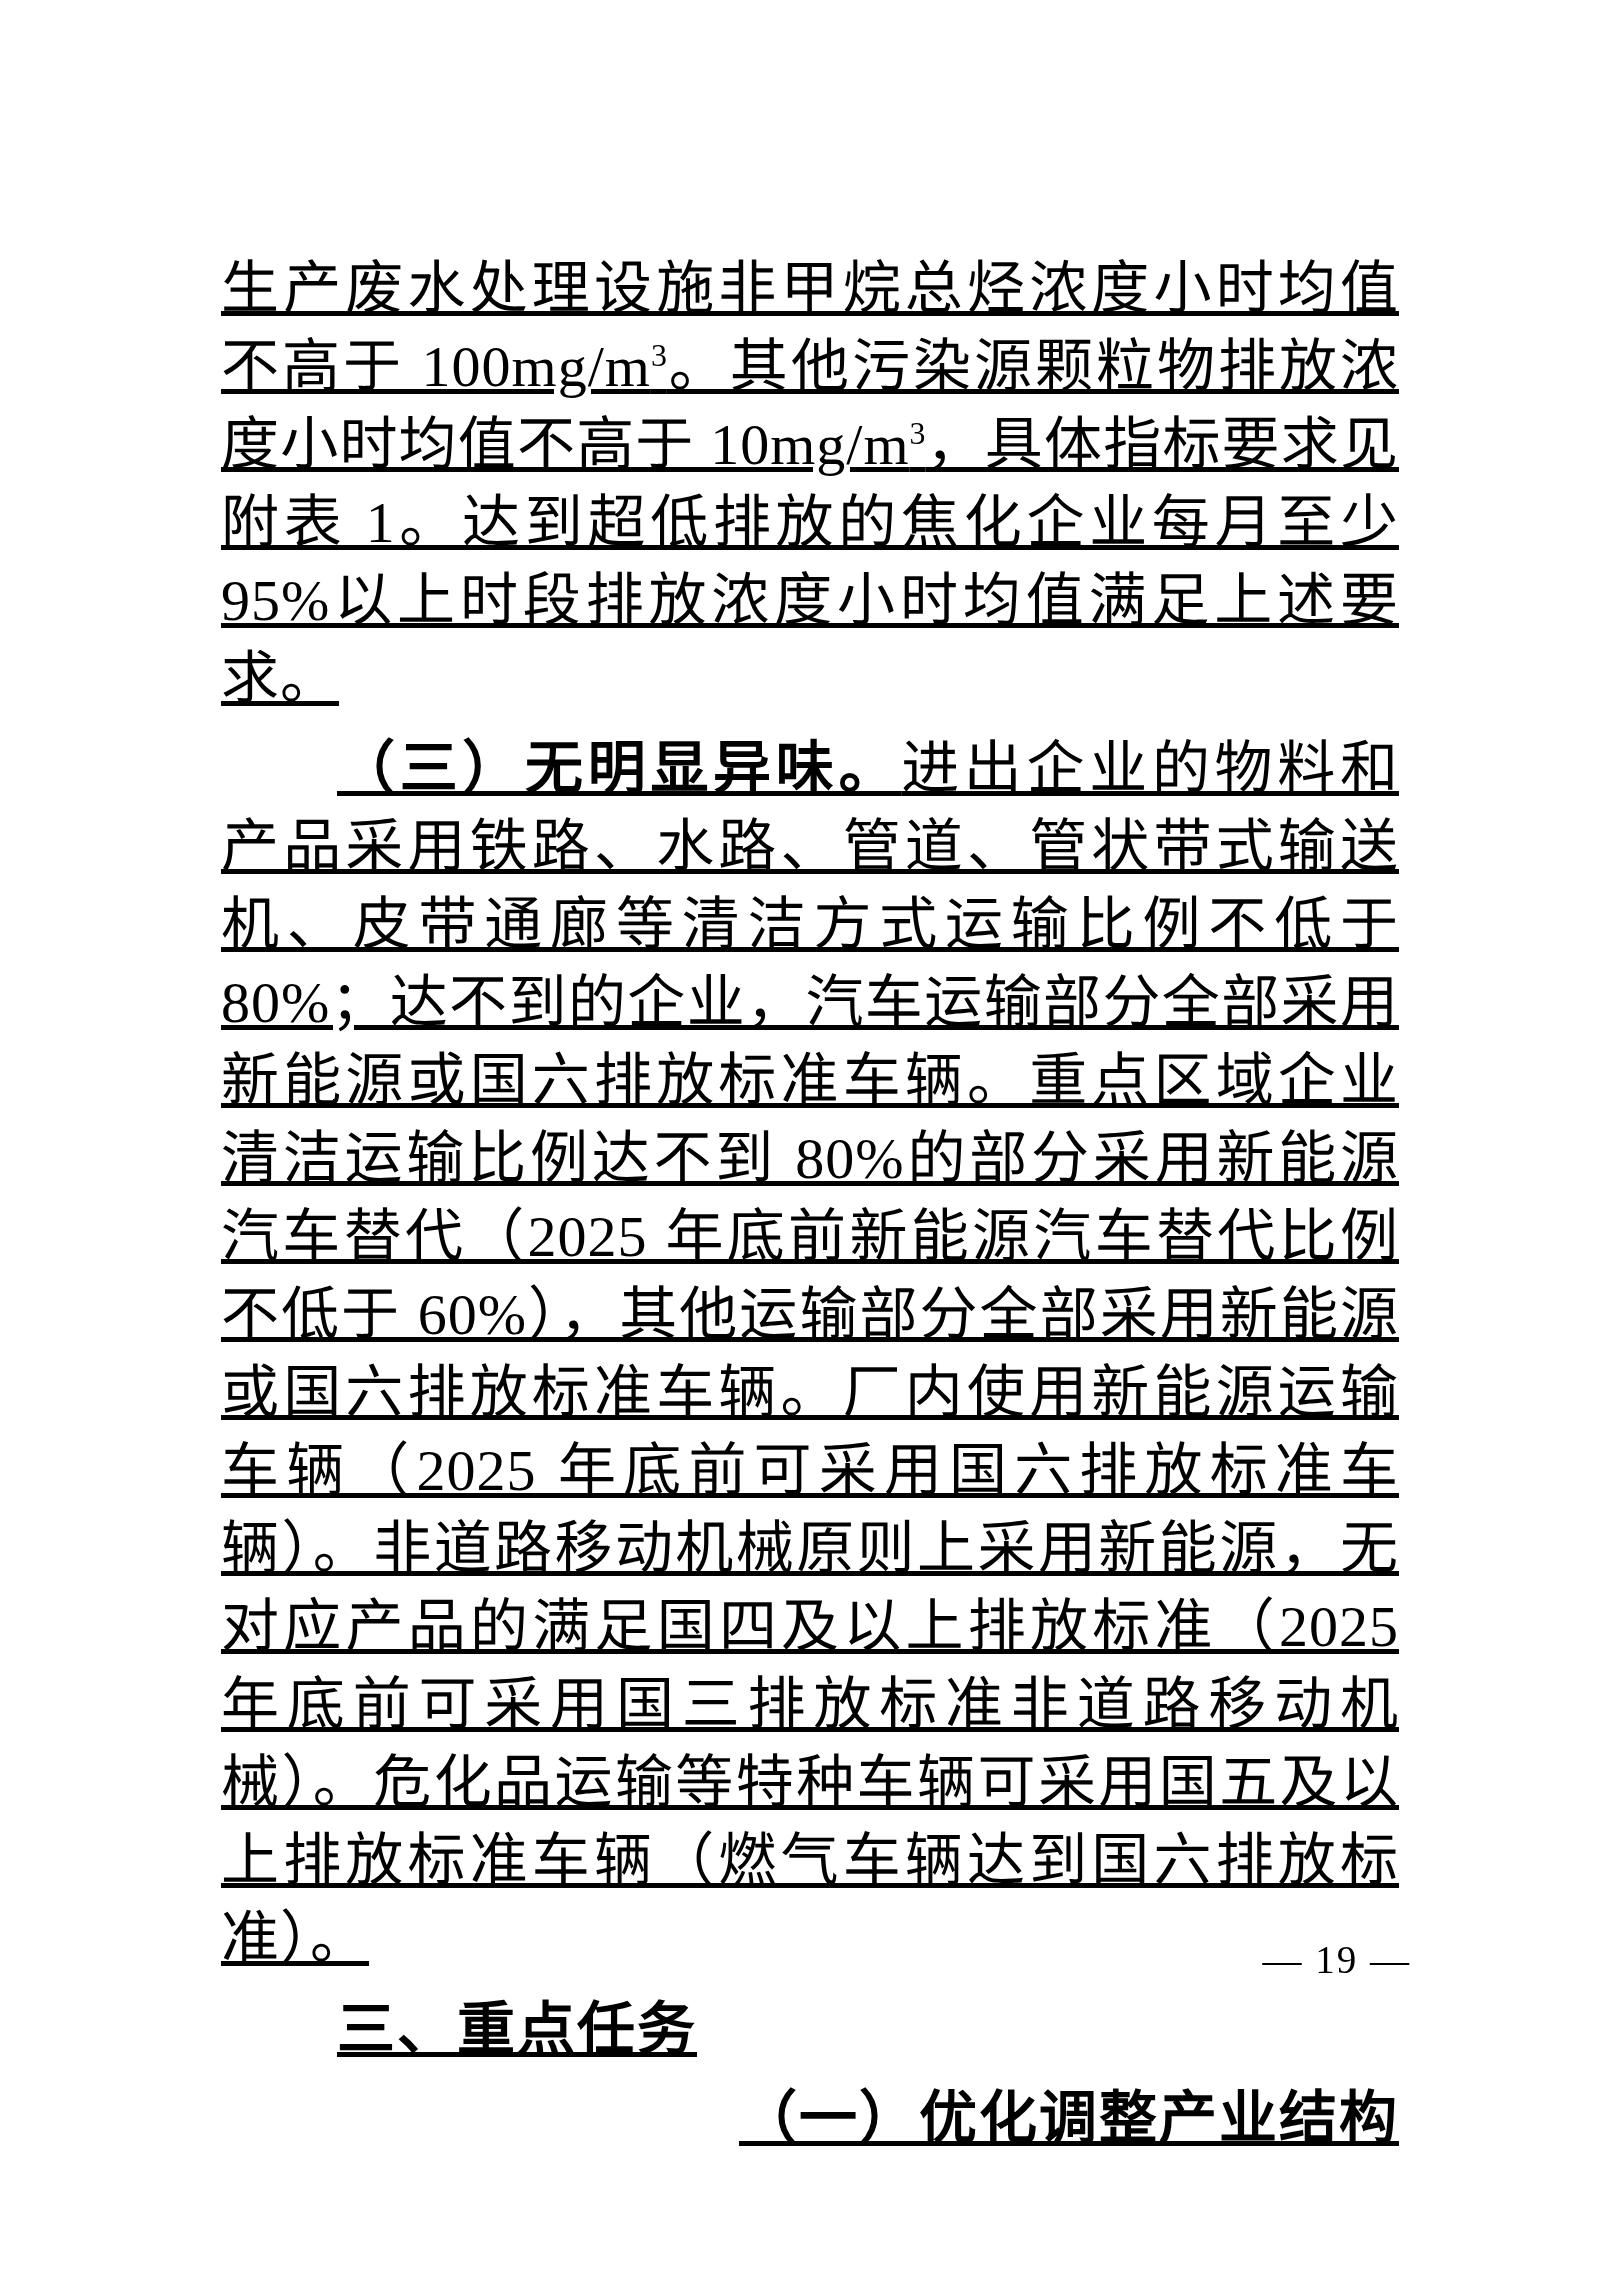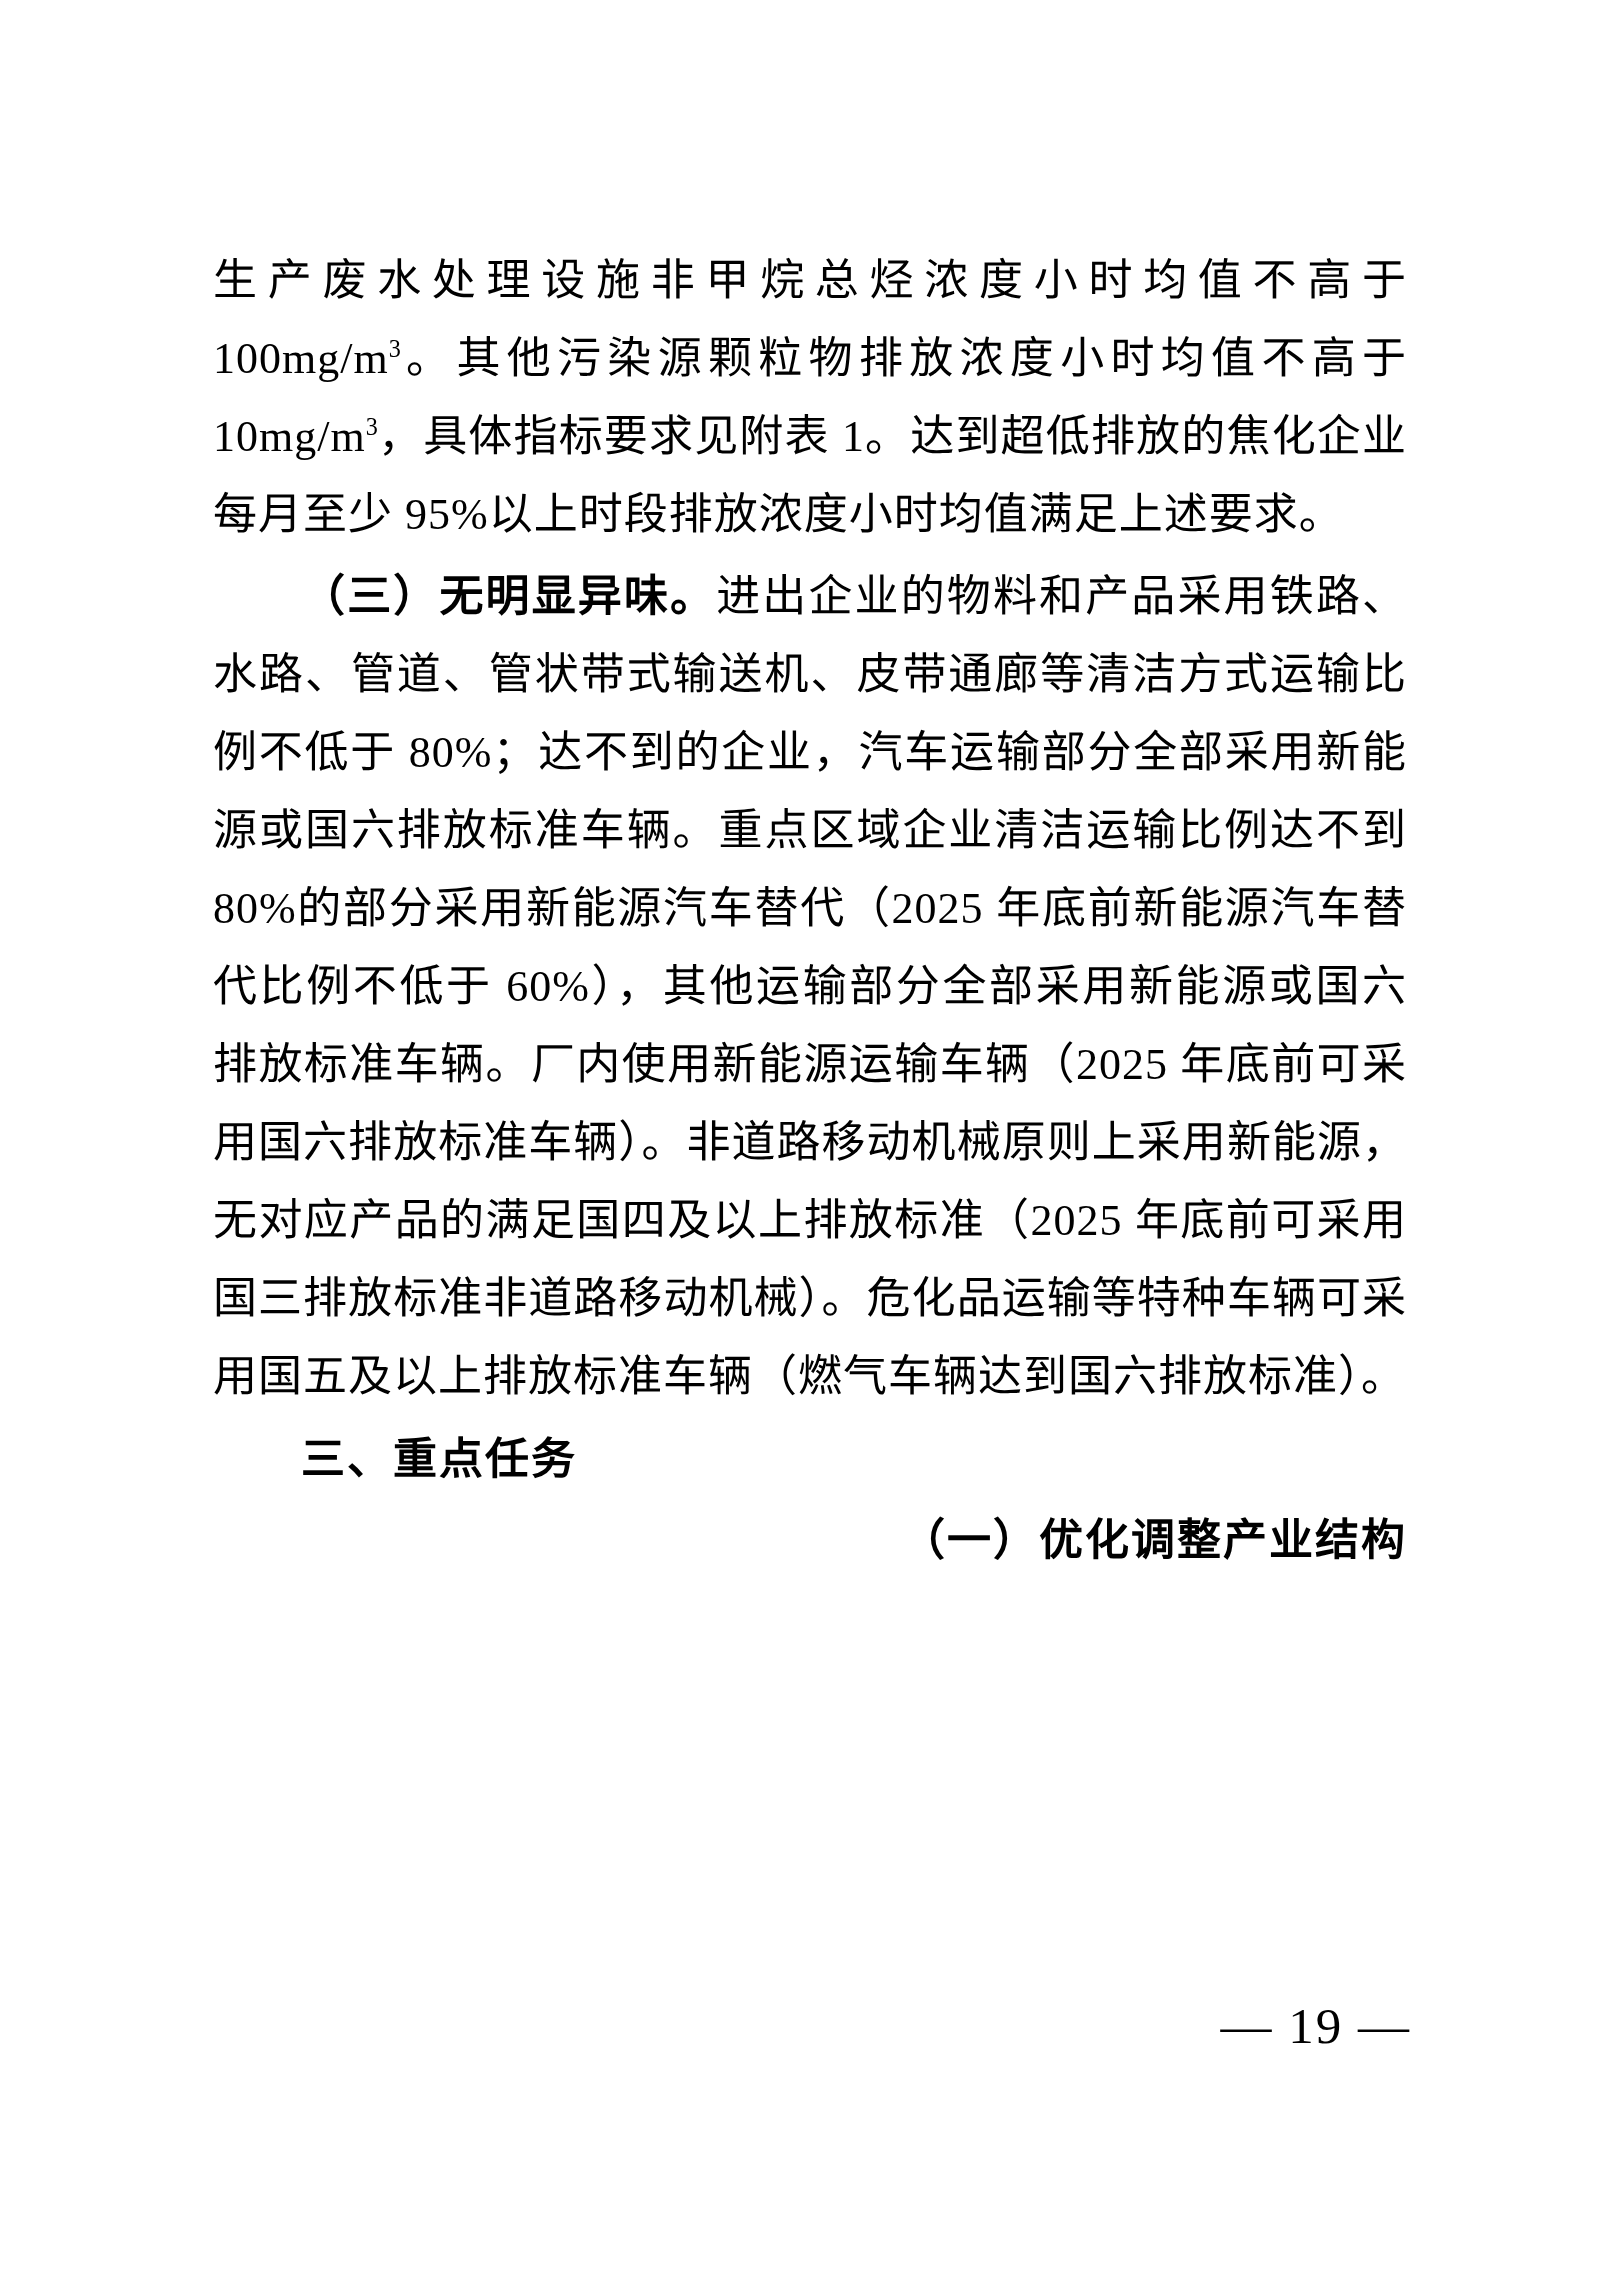--- a/index.html
+++ b/index.html
@@ -15,26 +15,27 @@
     position: relative;
     overflow: hidden;
   }
   .page {
     position: absolute;
     inset: 0;
     box-sizing: border-box;
     padding: 238px 210px 0 209px;
   }
   .para, .h1, .h2 {
-    margin: 4px;
-    font-size: 44px;
+    margin: 12px;
+    font-size: 58px;
     line-height: 78px;
     font-weight: normal;
     text-align: justify;
     letter-spacing: 1px;
+    text-decoration: underline;
   }
   .para {
     text-indent: 2em;
   }
   .no-indent {
     text-indent: 0;
   }
   .lead {
     font-weight: bold;
   }
@@ -52,23 +53,23 @@
     letter-spacing: 2px;
   }
   .sup {
     font-size: 0.55em;
     vertical-align: super;
     line-height: 0;
     letter-spacing: 0;
   }
   .footer {
     position: absolute;
-    top: 1987px;
+    top: 1921px;
     right: 210px;
-    font-size: 51px;
+    font-size: 39px;
     line-height: 78px;
     letter-spacing: 2px;
     text-align: right;
   }
 </style>
 </head>
 <body>
 
 <div class="page">
 

